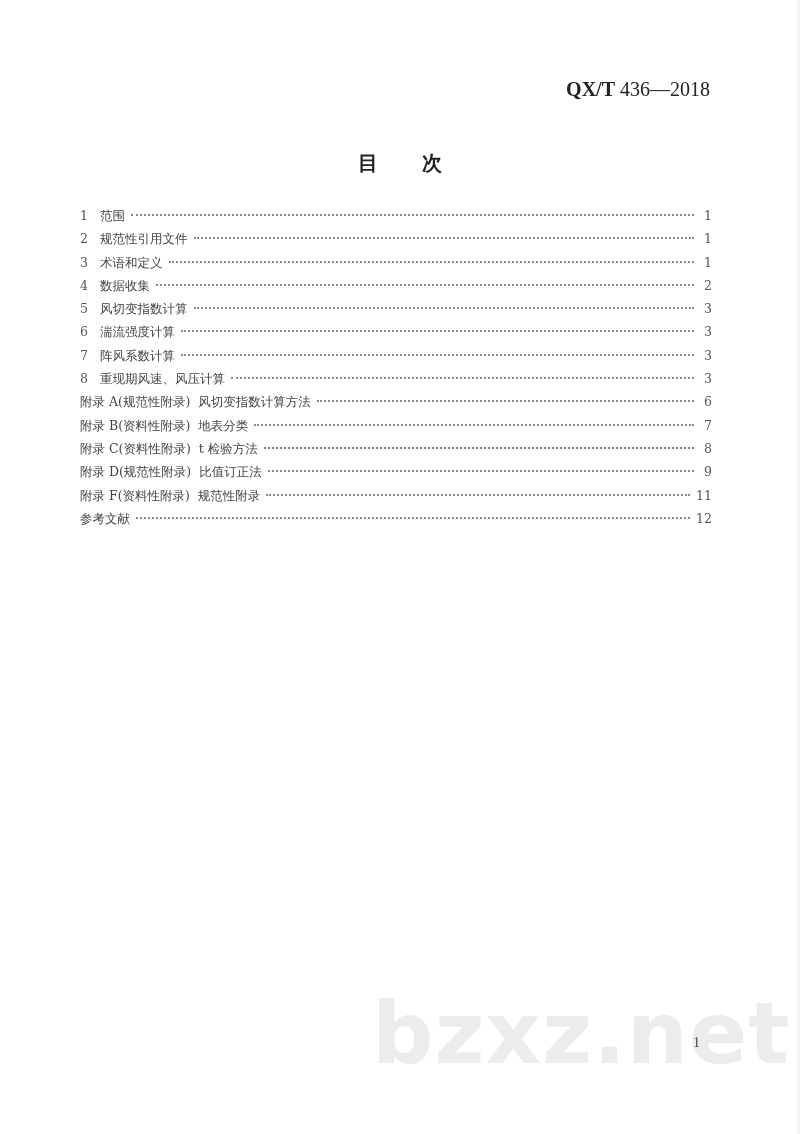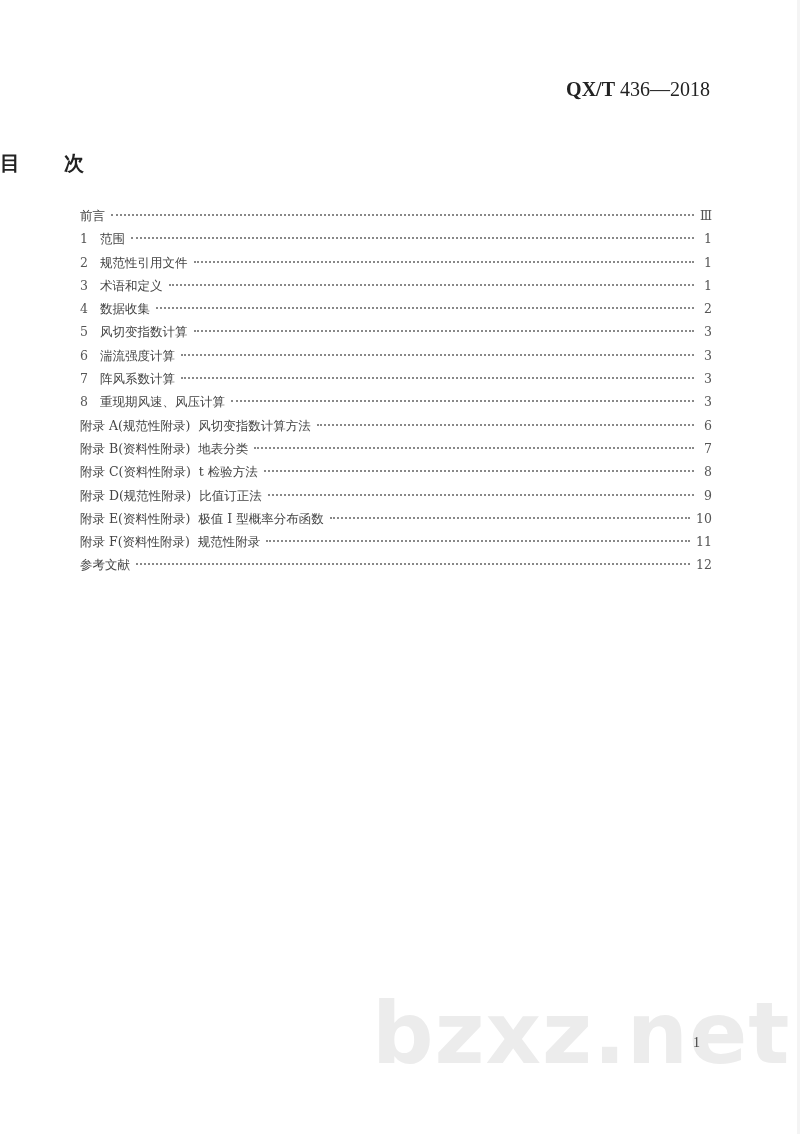--- a/index.html
+++ b/index.html
@@ -7,21 +7,21 @@
     width: 800px; height: 1134px; background: #ffffff; position: relative; overflow: hidden;
     font-family: "DejaVu Serif", "Liberation Serif", serif; color: #333;
   }
   .page { position: absolute; inset: 0; background: #fff; }
   .doc-code {
     position: absolute; top: 78px; right: 90px;
     font-family: "Liberation Serif", "DejaVu Serif", serif; font-size: 20px; color: #222;
   }
   .doc-code b { font-weight: bold; }
   .title {
-    position: absolute; top: 150px; left: 0; width: 100%; text-align: left;
+    position: absolute; top: 150px; left: 0; width: 100%; text-align: center;
     font-family: "DejaVu Sans", sans-serif; font-weight: bold; font-size: 20px; color: #222;
     letter-spacing: 0;
   }
   .title span { display: inline-block; }
   .title .gap { width: 44px; }
   .toc { position: absolute; top: 208px; left: 80px; width: 632px; }
   .toc-row {
     display: flex; align-items: baseline; height: 23.3px; font-size: 12.5px; color: #444;
   }
   .toc-num { width: 20px; flex: none; color: #555; }
@@ -48,25 +48,20 @@
   <div class="doc-code">
     <b>QX/T</b>
     <span>436—2018</span>
   </div>
 
   <div class="title">
     <span>目</span><span class="gap"></span><span>次</span>
   </div>
 
   <div class="toc">
-    <div class="toc-row">
-      <span class="toc-label">前言</span>
-      <span class="leader"></span>
-      <span class="toc-page">Ⅲ</span>
-    </div>
     <div class="toc-row">
       <span class="toc-num">1</span>
       <span class="toc-label">范围</span>
       <span class="leader"></span>
       <span class="toc-page">1</span>
     </div>
     <div class="toc-row">
       <span class="toc-num">2</span>
       <span class="toc-label">规范性引用文件</span>
       <span class="leader"></span>
@@ -122,25 +117,20 @@
       <span class="toc-label">附录 C(资料性附录)  t 检验方法</span>
       <span class="leader"></span>
       <span class="toc-page">8</span>
     </div>
     <div class="toc-row">
       <span class="toc-label">附录 D(规范性附录)  比值订正法</span>
       <span class="leader"></span>
       <span class="toc-page">9</span>
     </div>
     <div class="toc-row">
-      <span class="toc-label">附录 E(资料性附录)  极值 I 型概率分布函数</span>
-      <span class="leader"></span>
-      <span class="toc-page">10</span>
-    </div>
-    <div class="toc-row">
       <span class="toc-label">附录 F(资料性附录)  规范性附录</span>
       <span class="leader"></span>
       <span class="toc-page">11</span>
     </div>
     <div class="toc-row">
       <span class="toc-label">参考文献</span>
       <span class="leader"></span>
       <span class="toc-page">12</span>
     </div>
   </div>

